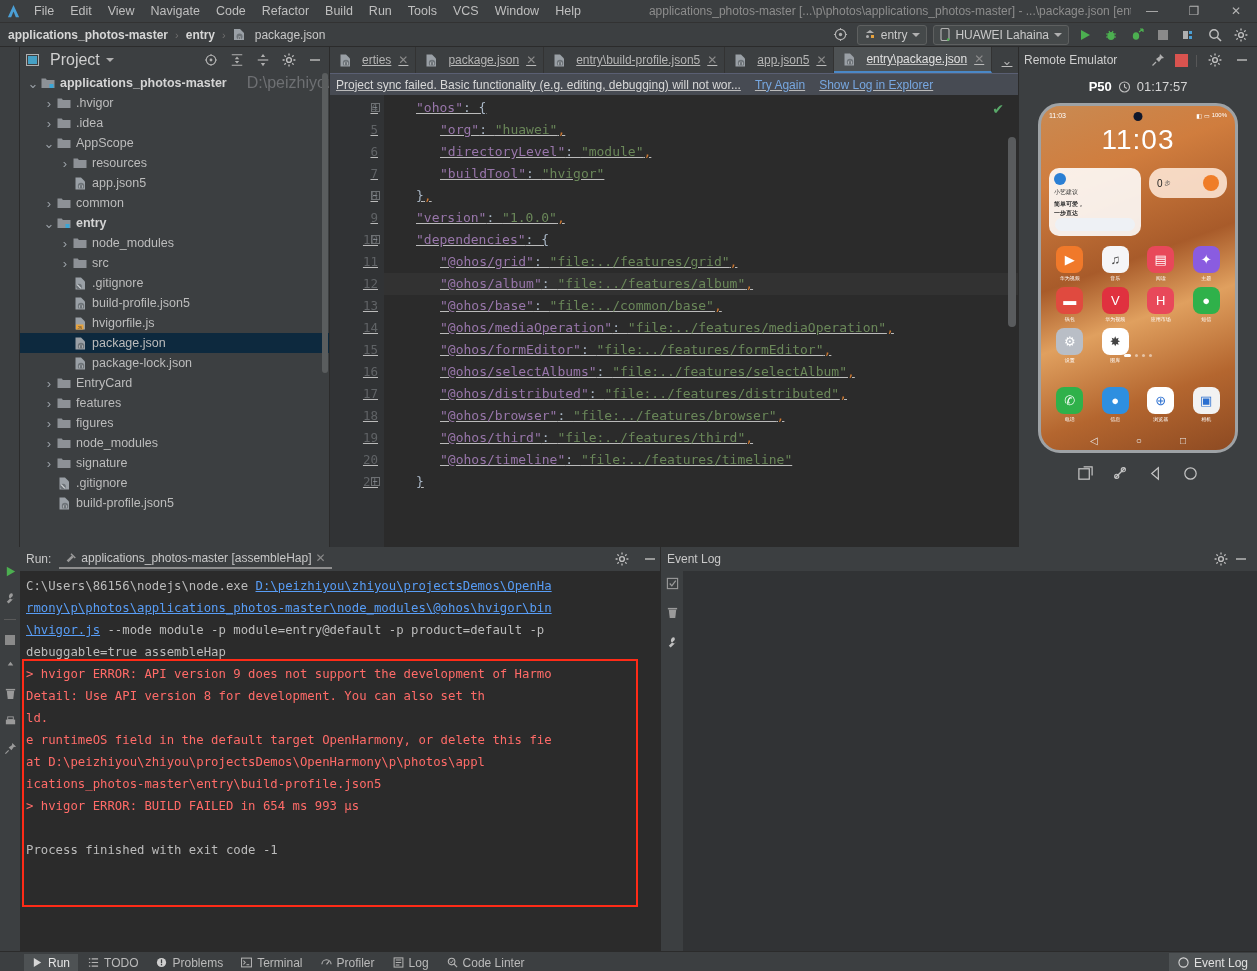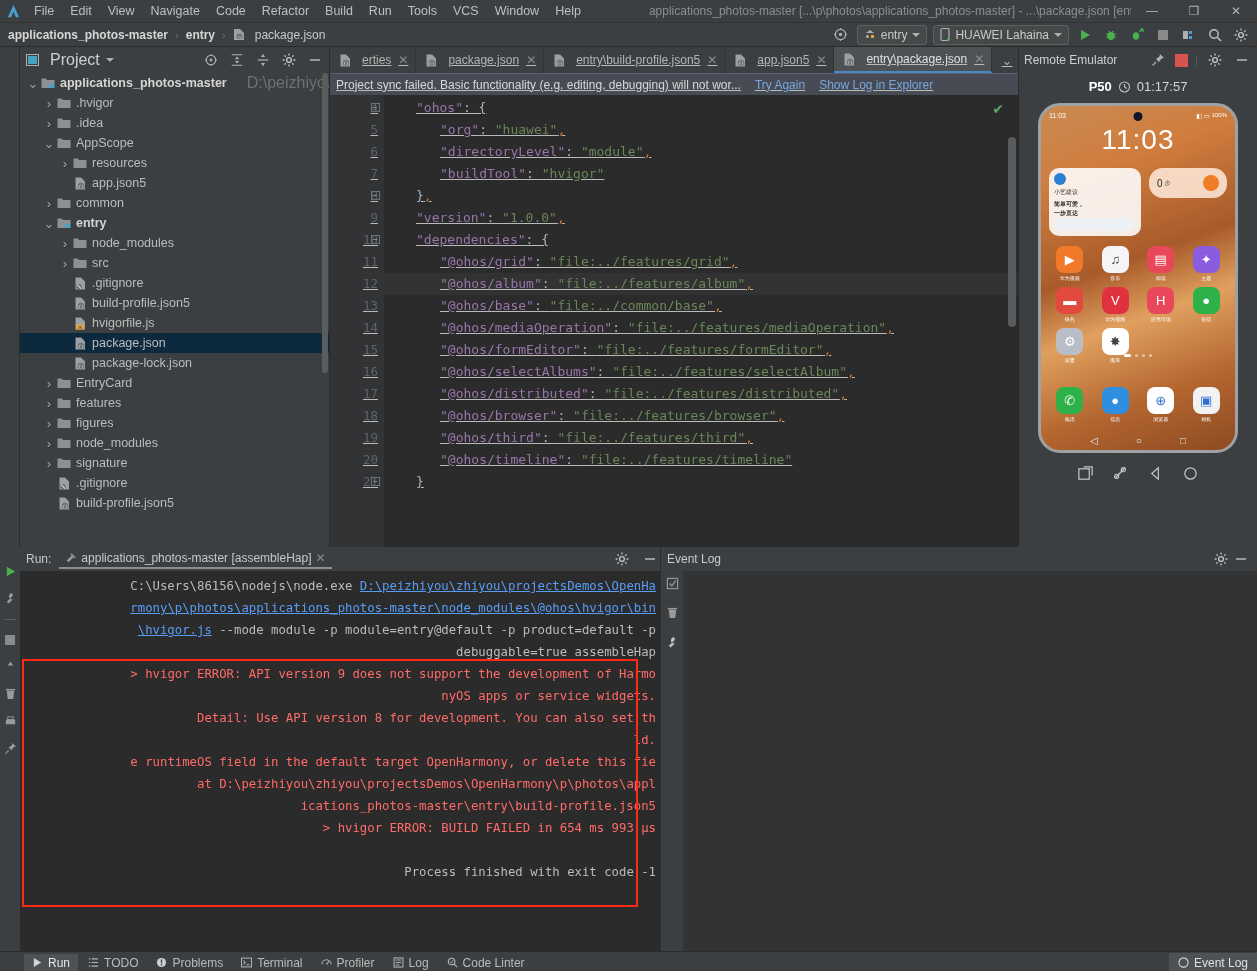--- a/index.html
+++ b/index.html
@@ -143,21 +143,21 @@
   .navkeys { position:absolute; bottom:4px; left:0;right:0; display:flex; justify-content:space-around; align-items:center; color:#e8e8e8; font-size:10px; padding:0 30px;}
   .emu-toolbar { display:flex; justify-content:center; gap:18px; padding:12px 0 0; color:#c4c4c4; font-size:15px;}
 
   
   .bottom-row { display:flex; height:400px; }
   .run-strip { width:20px; flex:0 0 20px; background:#3c3f41; display:flex; flex-direction:column; align-items:center; padding-top:18px; gap:14px; color:#9a9a9a; font-size:12px;}
   .run-pane { flex:1; display:flex; flex-direction:column; min-width:0; background:#3c3f41;}
   .run-head { height:24px; display:flex; align-items:center; gap:8px; padding-left:6px; font-size:12px;color:#c9c9c9;}
   .run-head .spacer{flex:1;}
   .run-tab { display:flex; align-items:center; gap:4px; padding:2px 6px; border-bottom:2px solid #8e8e8e; color:#c8c8c8;}
-  .run-main { flex:1; display:flex; min-height:0;text-align:right;}
+  .run-main { flex:1; display:flex; min-height:0;}
   .console {
     flex:1; background:#2b2b2b; font-family:"DejaVu Sans Mono", monospace; font-size:12.3px;
     line-height:22px; padding:4px 4px 4px 6px; position:relative; overflow:hidden; color:#bbbbbb;
   }
   .console .lnk { color:#589df6; text-decoration:underline; }
   .console .err { color:#ff6b68; }
   .errbox { position:absolute; border:2px solid #ff2b17; left:2px; right:22px; }
   .evt-pane { width:597px; flex:0 0 597px; background:#3c3f41; display:flex; flex-direction:column; border-left:1px solid #2b2b2b;}
   .evt-head { height:24px; display:flex; align-items:center; padding:0 6px; font-size:12px; color:#c9c9c9;}
   .evt-head .spacer{flex:1;}
@@ -923,21 +923,20 @@
             </svg>
         </span>
       </div>
       <div class="run-main">
         <div class="console" id="console">
             <div><span>C:\Users\86156\nodejs\node.exe </span><span class="lnk">D:\peizhiyou\zhiyou\projectsDemos\OpenHa</span></div>
             <div><span class="lnk">rmony\p\photos\applications_photos-master\node_modules\@ohos\hvigor\bin</span></div>
             <div><span class="lnk">\hvigor.js</span><span> --mode module -p module=entry@default -p product=default -p</span></div>
             <div>debuggable=true assembleHap</div>
             <div class="err">&gt; hvigor ERROR: API version 9 does not support the development of Harmo</div>
-            <div class="err">nyOS apps or service widgets.</div>
             <div class="err">        Detail: Use API version 8 for development. You can also set th</div>
             <div class="err">ld.</div>
             <div class="err">e runtimeOS field in the default target OpenHarmony, or delete this fie</div>
             <div class="err">        at D:\peizhiyou\zhiyou\projectsDemos\OpenHarmony\p\photos\appl</div>
             <div class="err">ications_photos-master\entry\build-profile.json5</div>
             <div class="err">&gt; hvigor ERROR: BUILD FAILED in 654 ms 993 µs</div>
             <div>&nbsp;</div>
             <div>Process finished with exit code -1</div>
             <div class="errbox" style="border-color: rgb(255, 43, 23); top: 88px; height: 248px;"></div>
           </div>

